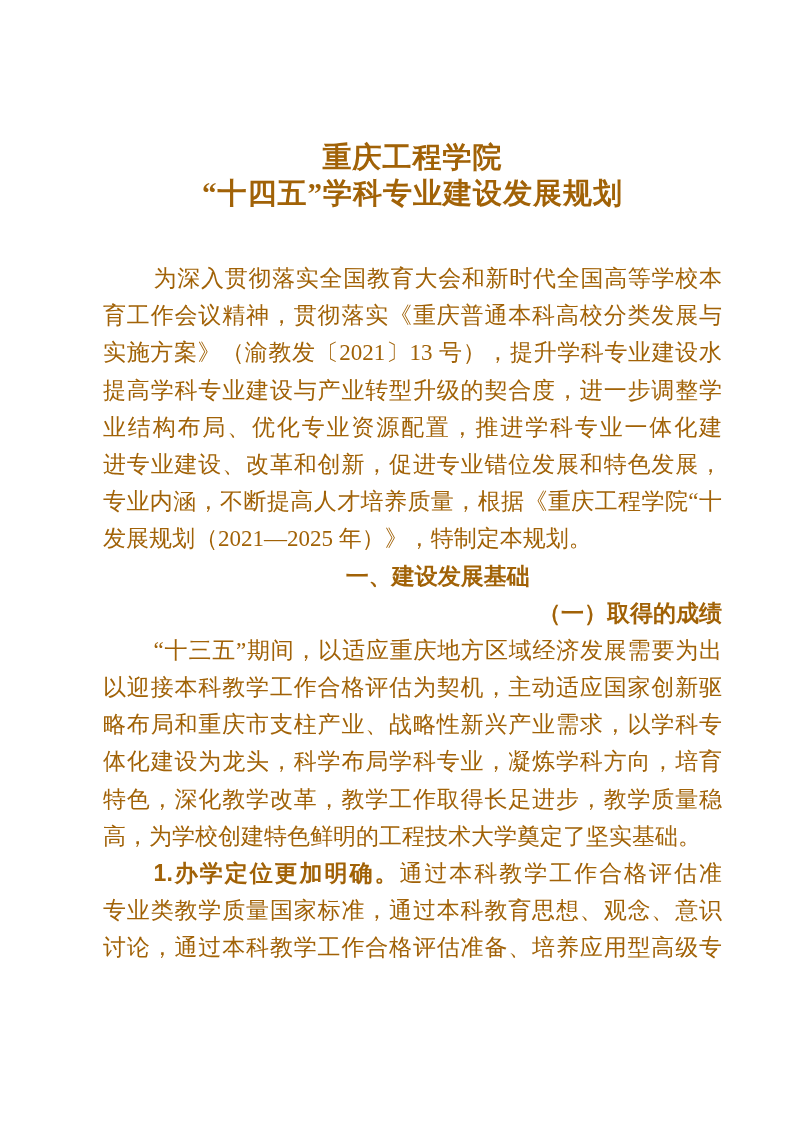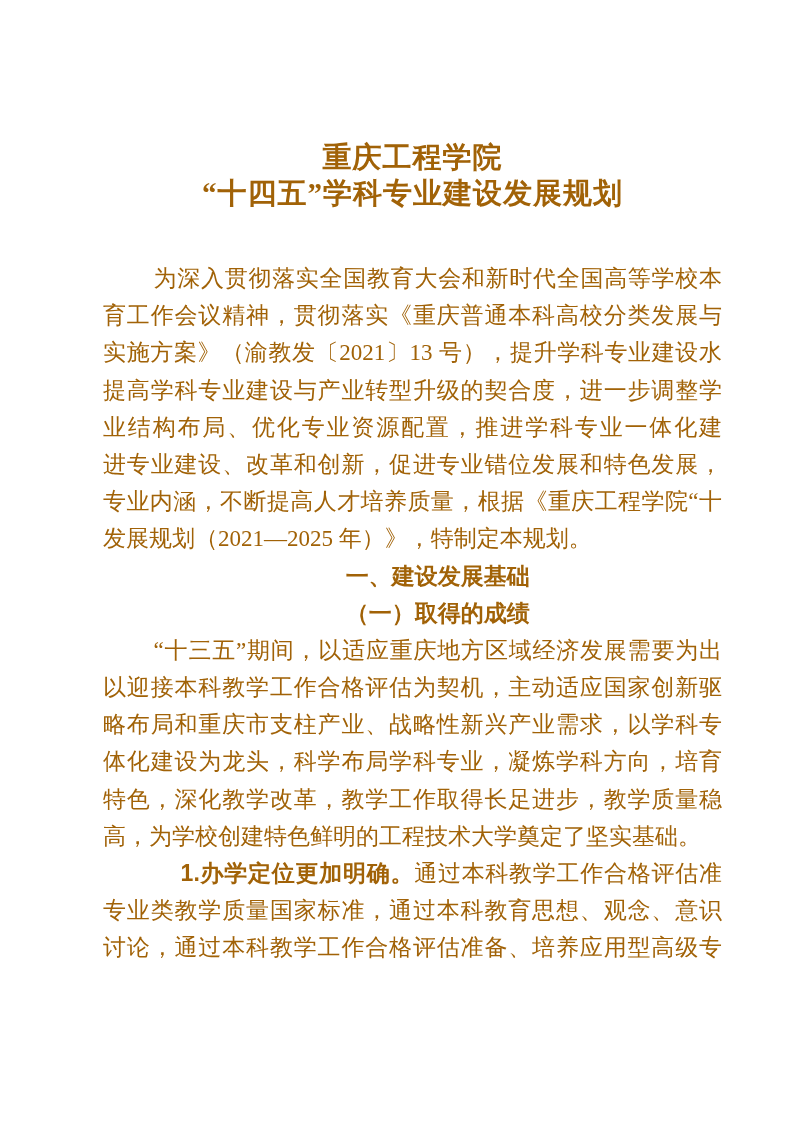--- a/index.html
+++ b/index.html
@@ -54,26 +54,25 @@
     text-indent: 2.2em;
     font-family: "Liberation Sans", sans-serif;
     font-weight: bold;
     text-align: center;
   }
   .hd2 {
     height: 37.2px;
     overflow: hidden;
     text-indent: 2.2em;
     font-weight: bold;
-    text-align: center;
+    text-align: right;
   }
   .lead {
     font-family: "Liberation Sans", sans-serif;
     font-weight: bold;
-    margin-left: 27px;
   }
 </style>
 </head>
 <body>
 
 <div class="page">
 
   <div class="title-block">
     <div>重庆工程学院</div>
     <div>“十四五”学科专业建设发展规划</div>

